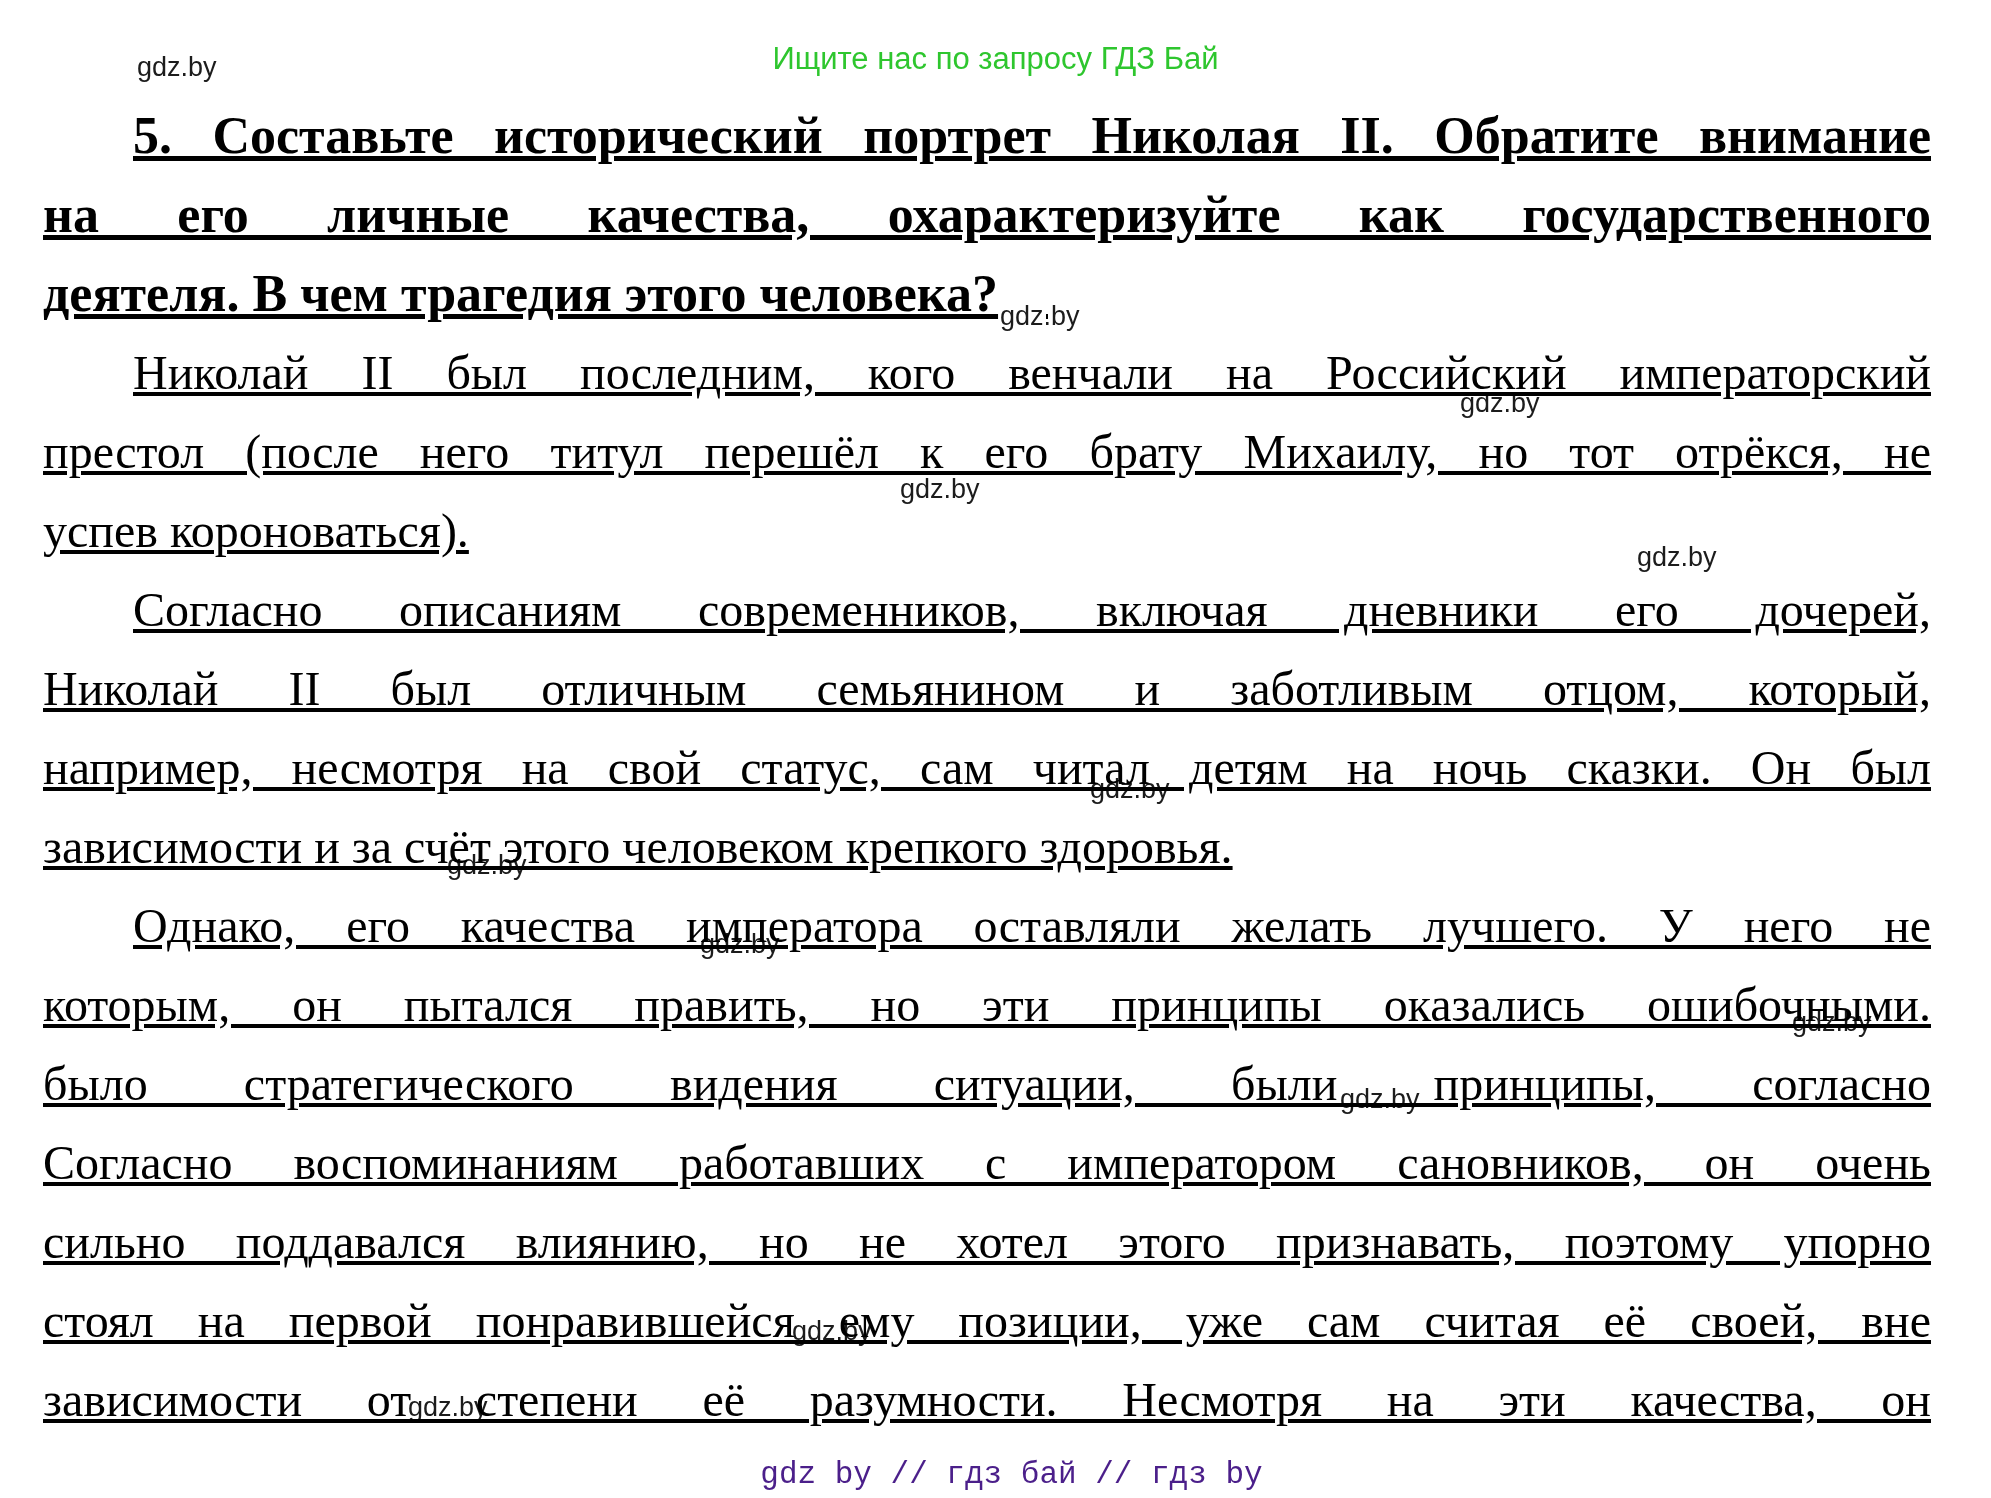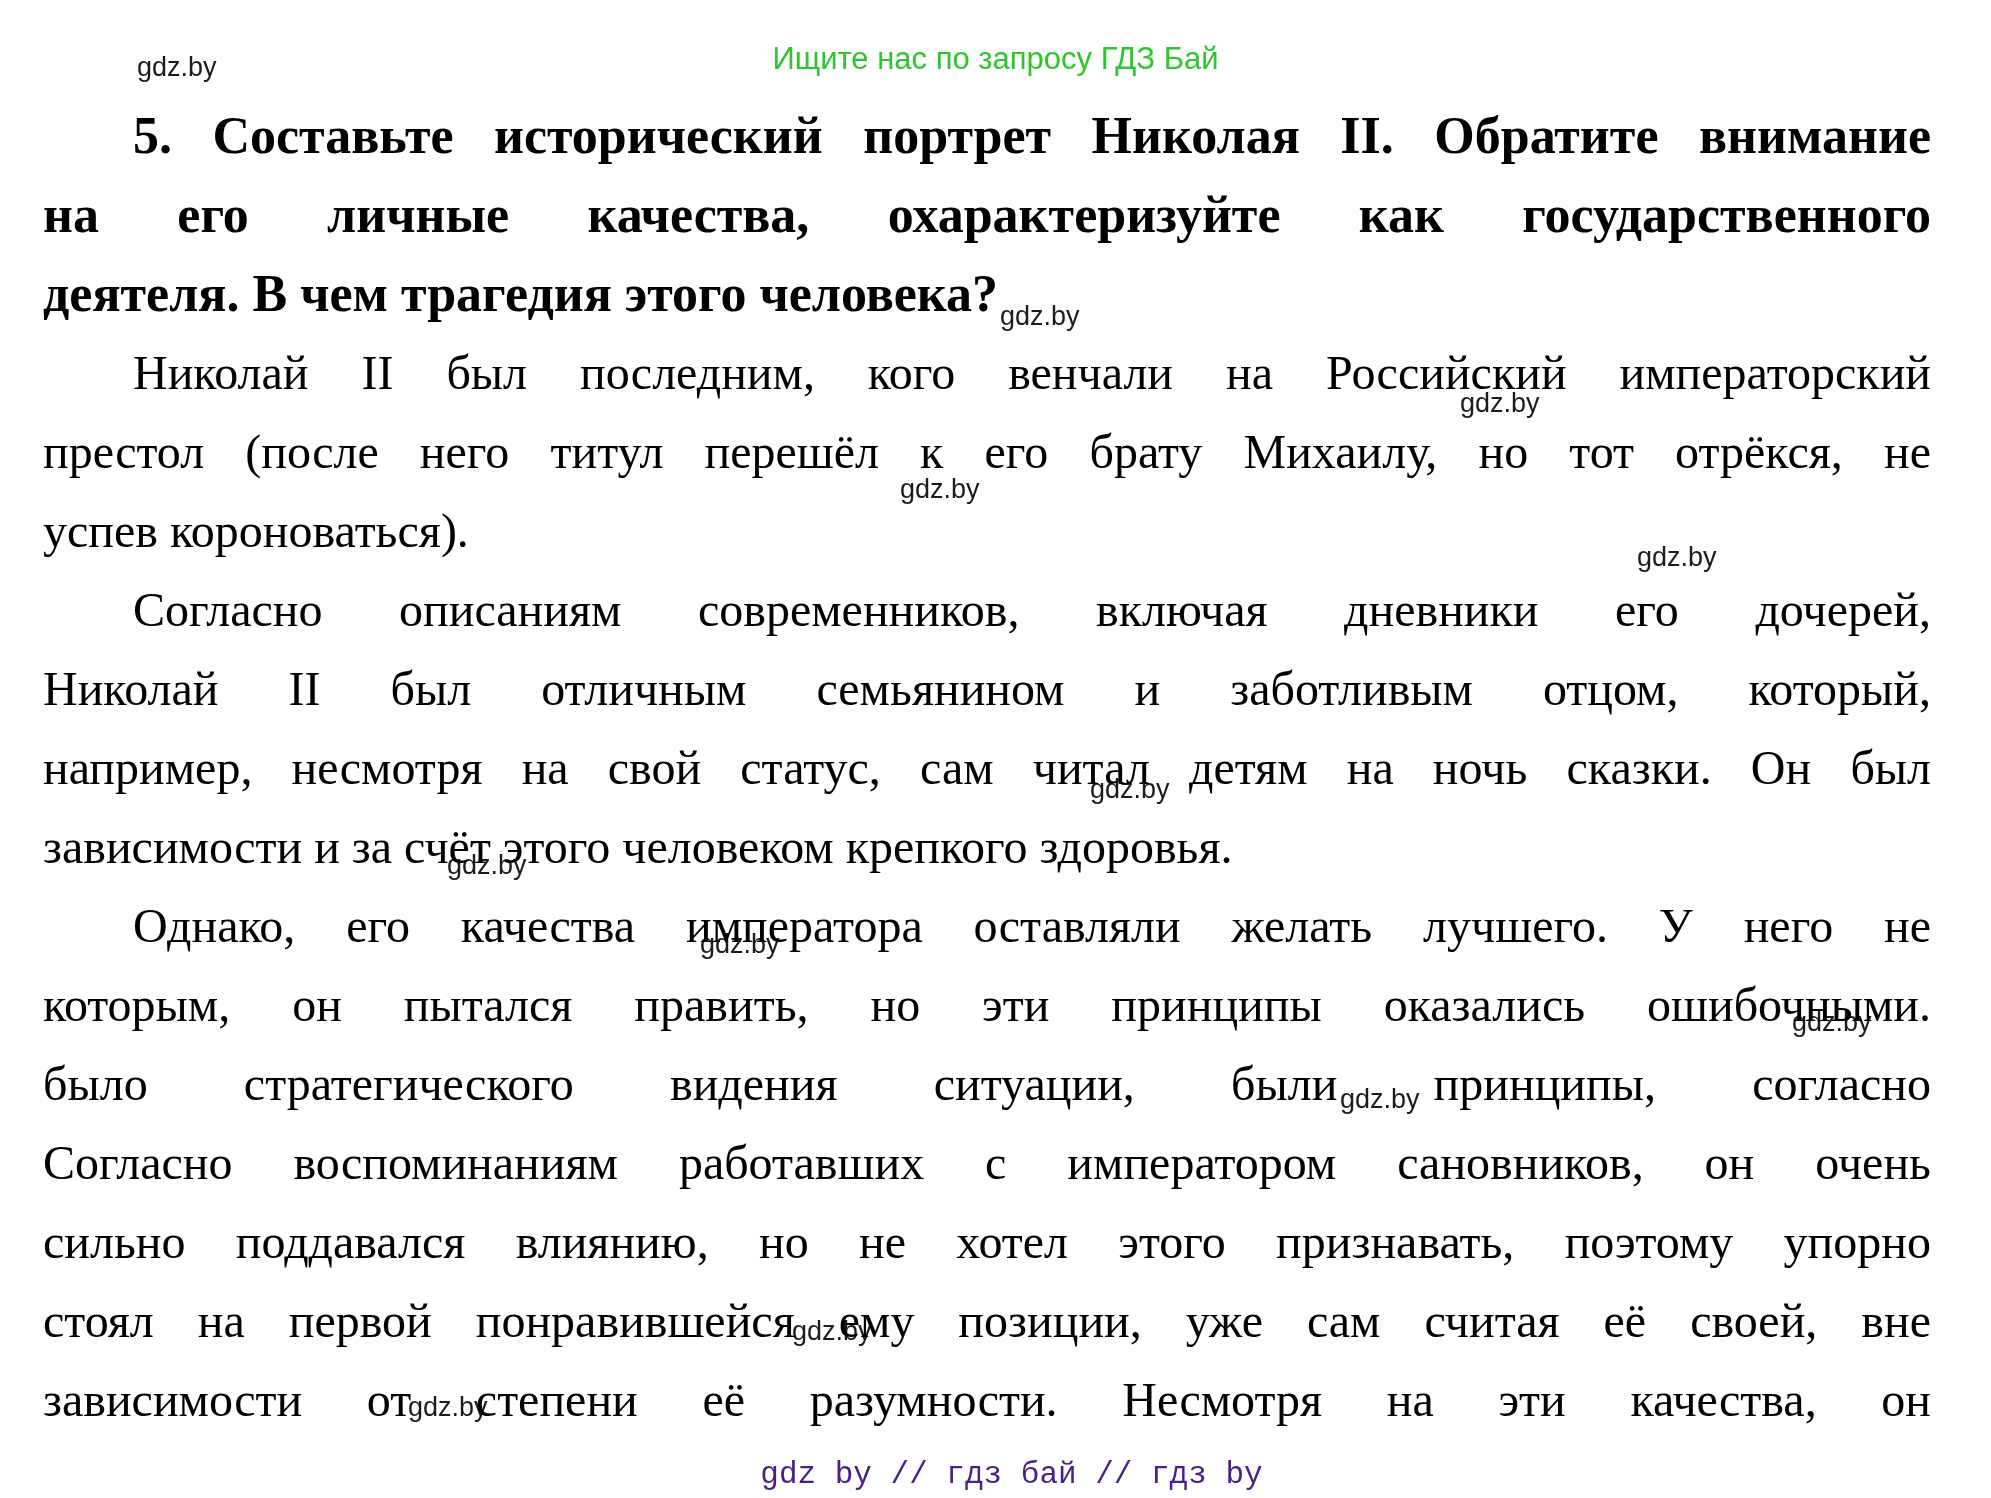--- a/index.html
+++ b/index.html
@@ -18,21 +18,21 @@
     font-size:31px; line-height:34px;margin-top:40px;
   }
   .wm {
     position:absolute;
     font-family:"Liberation Sans", sans-serif;
     font-size:27px; line-height:30px;
     color:#1c1c1c;
     white-space:nowrap;
   }
   .textcol {
-    position:absolute; left:43px; top:96px; width:1888px;
+    position:absolute; left:43px; top:96px; width:1888px;text-decoration:underline;
   }
   .ln {
     height:79px; line-height:79px;
     font-size:48px;
     text-align:justify;
     text-align-last:justify;
   }
   .ln.heading { font-size:52px; font-weight:bold; }
   .ln.indent { padding-left:90px; }
   .ln.lastline { text-align-last:left; }

